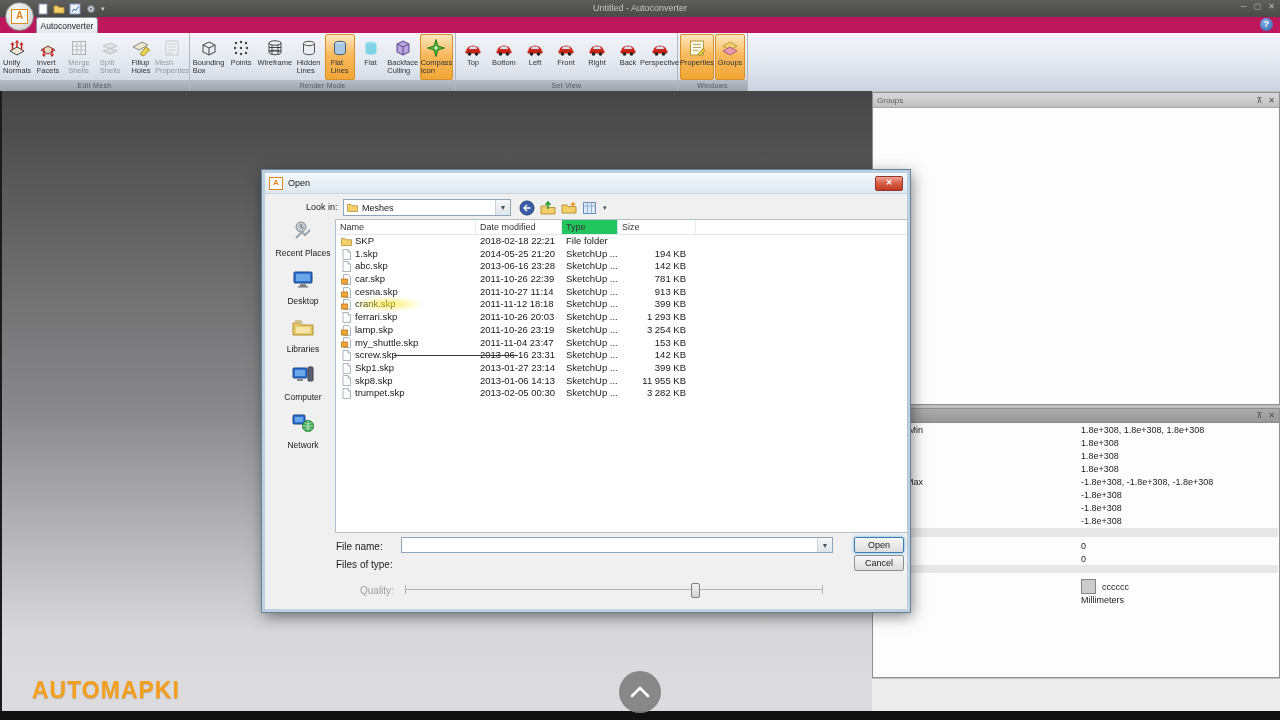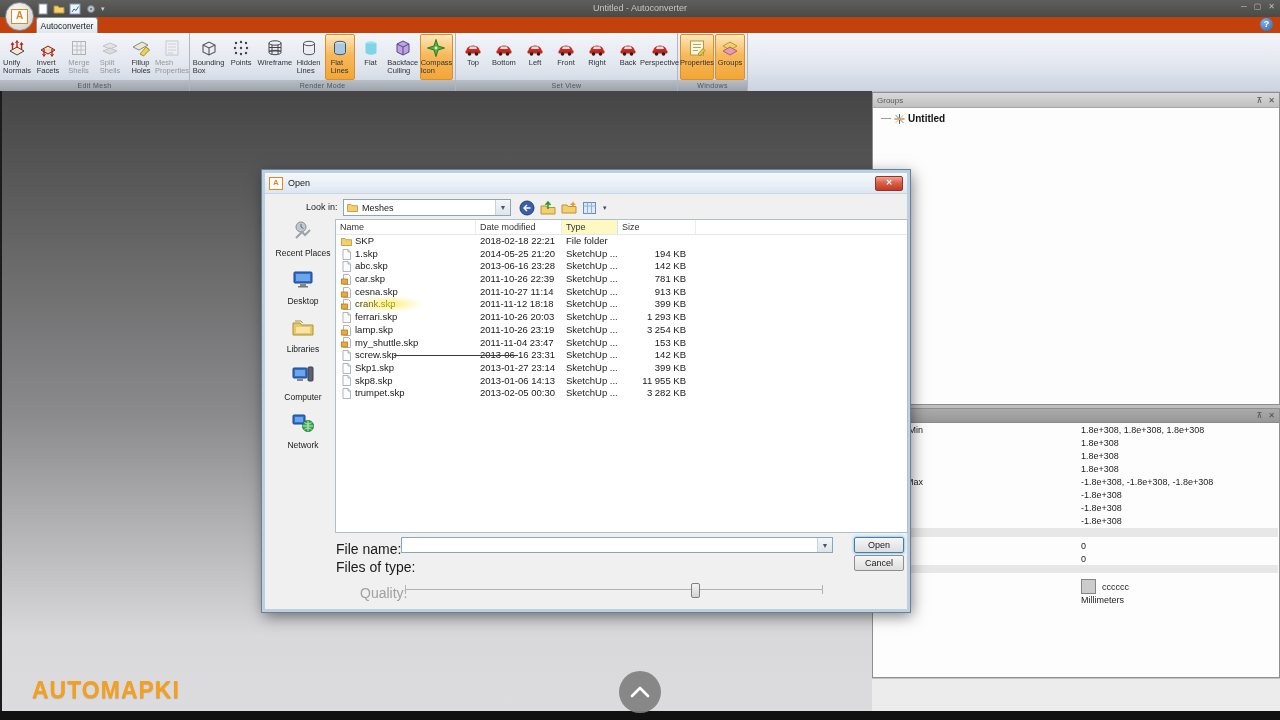--- a/index.html
+++ b/index.html
@@ -4,21 +4,21 @@
 <style>
   html,body{margin:0;padding:0;}
   body{width:1280px;height:720px;position:relative;overflow:hidden;
        font-family:"Liberation Sans",sans-serif;background:#000;-webkit-font-smoothing:antialiased;}
   .abs{position:absolute;}
 
   
   #titlebar{left:0;top:0;width:1280px;height:17px;background:linear-gradient(#5e5e5c,#4a4a48);}
   #title-text{width:100%;text-align:center;color:#c6c6c4;font-size:9px;line-height:16px;}
   #win-controls{right:5px;top:2px;display:flex;gap:7px;color:#bdbdbb;font-size:8px;line-height:10px;}
-  #tabrow{left:0;top:17px;width:1280px;height:16px;background:#c2410c;}
+  #tabrow{left:0;top:17px;width:1280px;height:16px;background:#be185d;}
   #app-tab{left:36px;top:0;width:60px;height:16px;background:linear-gradient(#fbfcfd,#dfe5ec);
            border-radius:3px 3px 0 0;font-size:8.5px;color:#222;text-align:center;line-height:16px;border:1px solid #8c9097;border-bottom:none;}
   #app-button{left:5px;top:2px;width:27px;height:27px;border-radius:50%;z-index:6;
               background:radial-gradient(circle at 40% 35%,#ffffff,#d8d8d8 70%,#bdbdbd);
               border:1px solid #8a8a8a;display:flex;align-items:center;justify-content:center;}
   #app-button .logo{width:15px;height:13px;background:#fff;border:1px solid #e08a1e;color:#e8821a;
               font-size:10px;font-weight:bold;text-align:center;line-height:12px;}
   #qat{left:37px;top:3px;display:flex;gap:4px;align-items:center;height:11px;}
   #qat .q-ic{width:12px;height:11px;display:flex;align-items:center;justify-content:center;}
   #qat .caret{color:#cfcfcf;font-size:7px;}
@@ -86,32 +86,32 @@
   #dlg-nav .nav-caret{font-size:7px;color:#3c4c5c;}
 
   #dlg-sidebar{left:8px;top:46px;width:60px;display:flex;flex-direction:column;align-items:center;gap:9px;}
   .place{display:flex;flex-direction:column;align-items:center;gap:1px;}
   .place .plc-lb{font-size:8.5px;color:#1a1a1a;text-align:center;}
 
   #file-list{left:70px;top:46px;width:573px;height:314px;background:#fff;border:1px solid #aebfcd;box-sizing:border-box;overflow:hidden;}
   .lgrid{display:grid;grid-template-columns:140px 86px 56px 78px 1fr;}
   #list-header{height:14px;font-size:9px;color:#333;border-bottom:1px solid #e4e8ec;}
   #list-header .hcell{line-height:14px;padding-left:4px;border-right:1px solid #ececec;position:relative;}
-  #list-header .hcell.sorted{background:#fef9c3;border-right:1px solid #cfe4f4;}
+  #list-header .hcell.sorted{background:#22c55e;border-right:1px solid #cfe4f4;}
   .frow{height:12.7px;font-size:9.5px;color:#191919;line-height:12.7px;white-space:nowrap;}
   .frow .ncell{display:flex;align-items:center;gap:3px;padding-left:5px;overflow:hidden;}
   .frow .dcell{padding-left:4px;}
   .frow .tcell{padding-left:4px;overflow:hidden;}
   .frow .scell{text-align:right;padding-right:10px;}
   .fic{width:11px;height:11px;flex:0 0 11px;display:flex;align-items:center;}
   #hl-ellipse{position:absolute;left:16px;top:76px;width:72px;height:16px;border-radius:50%;
               background:radial-gradient(ellipse,rgba(255,235,60,.75),rgba(255,235,60,0) 70%);pointer-events:none;}
   #scrub-line{position:absolute;left:58px;top:135px;width:124px;height:1px;background:#3a3a3a;pointer-events:none;}
 
-  .dlg-lb{position:absolute;font-size:14px;color:#1a1a1a;text-align:center;}
+  .dlg-lb{position:absolute;font-size:10px;color:#1a1a1a;text-align:center;}
   #fname-combo{left:136px;top:364px;width:432px;height:16px;padding-left:4px;}
   #ftype-combo{left:136px;top:382px;width:432px;height:16px;padding-left:4px;background:linear-gradient(#fdfdfd,#eef1f3);}
   .dlg-btn{position:absolute;width:50px;height:16px;background:linear-gradient(#f6f6f6,#dedede);
            border:1px solid #8e8e8e;border-radius:2px;font-size:9px;color:#1a1a1a;text-align:center;line-height:15px;box-sizing:border-box;}
   #open-btn{left:589px;top:364px;border-color:#3c7fb1;box-shadow:0 0 3px #5aa7dc;}
   #cancel-btn{left:589px;top:382px;}
   #quality-label{left:71px;top:412px;color:#a0a0a0;margin-left:24px;}
   #quality-slider{left:140px;top:408px;width:418px;height:16px;}
   #quality-slider .track{position:absolute;left:0;top:8px;width:418px;height:1px;background:#b2b2b2;}
   #quality-slider .tick{position:absolute;top:4px;width:1px;height:9px;background:#b2b2b2;}
@@ -497,33 +497,20 @@
 
 <div id="dock" class="abs">
   <div id="groups-panel" class="panel">
     <div class="panel-hd">
       <span>Groups</span>
       <span class="hd-ics">
         <span>⊼</span>
         <span>✕</span>
       </span>
     </div>
-    <div class="tree-row">
-      <span class="tree-dash"></span>
-      <span class="fic" id="tree-axes-icon">
-          <svg width="12" height="12" viewBox="0 0 12 12">
-            <path d="M6 0.5 V11.5" stroke="#2850c8"></path>
-            <path d="M0.5 6 H11.5" stroke="#c83028"></path>
-            <path d="M1.8 1.8 L10.2 10.2" stroke="#2ca030"></path>
-            <path d="M10.2 1.8 L1.8 10.2" stroke="#e8b020"></path>
-            <circle cx="6" cy="6" r="1.1" fill="#f0c030"></circle>
-          </svg>
-        </span>
-      <span class="tree-label">Untitled</span>
-    </div>
   </div>
 
   <div id="props-panel" class="panel">
     <div class="panel-hd">
       <span class="hd-ics">
         <span>⊼</span>
         <span>✕</span>
       </span>
     </div>
     <div id="props-rows">

